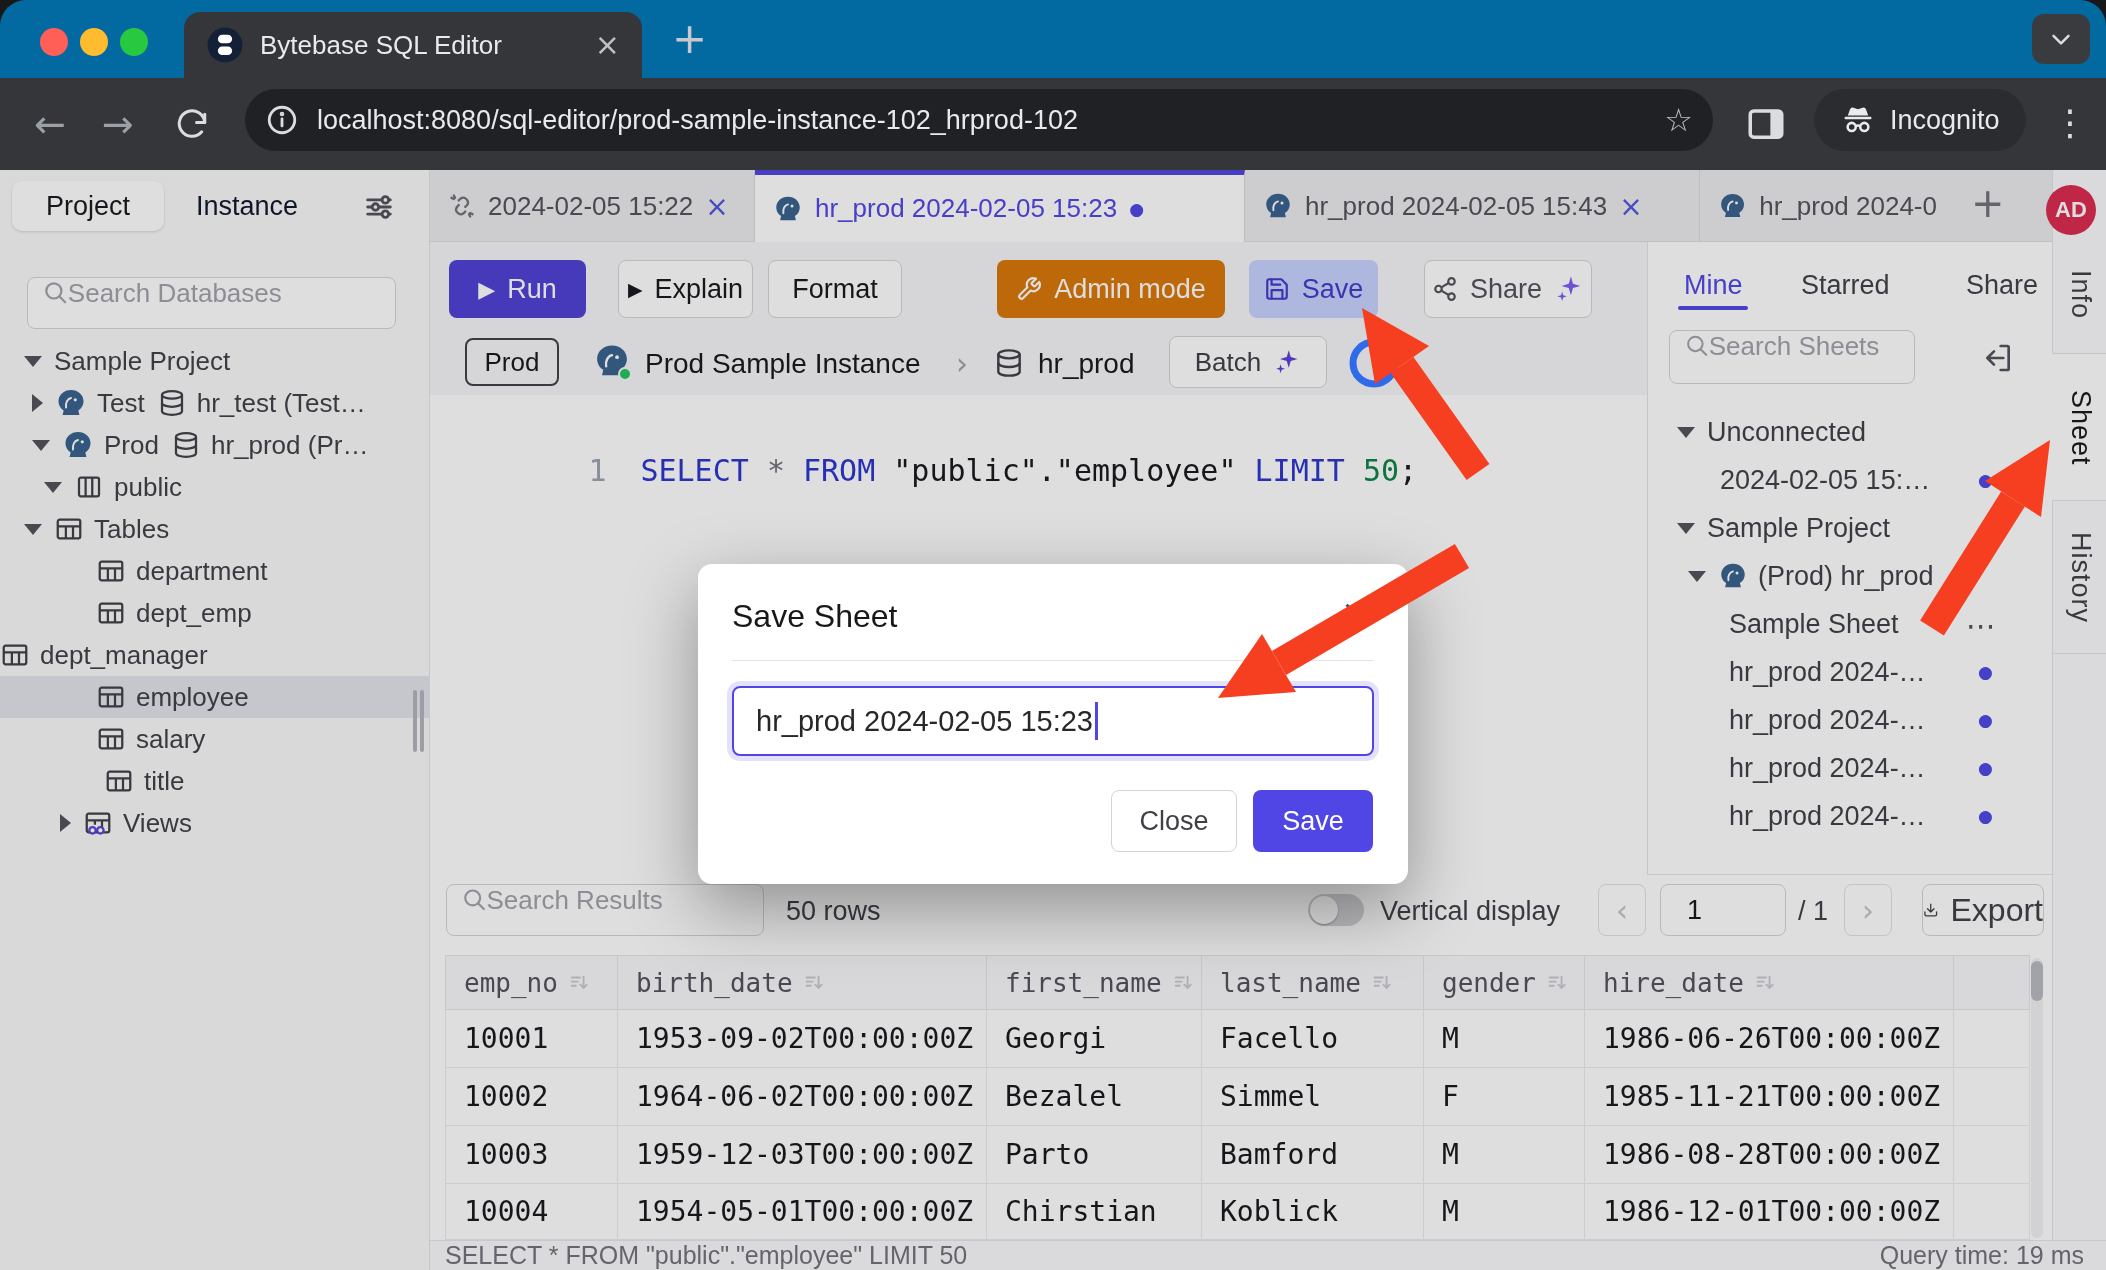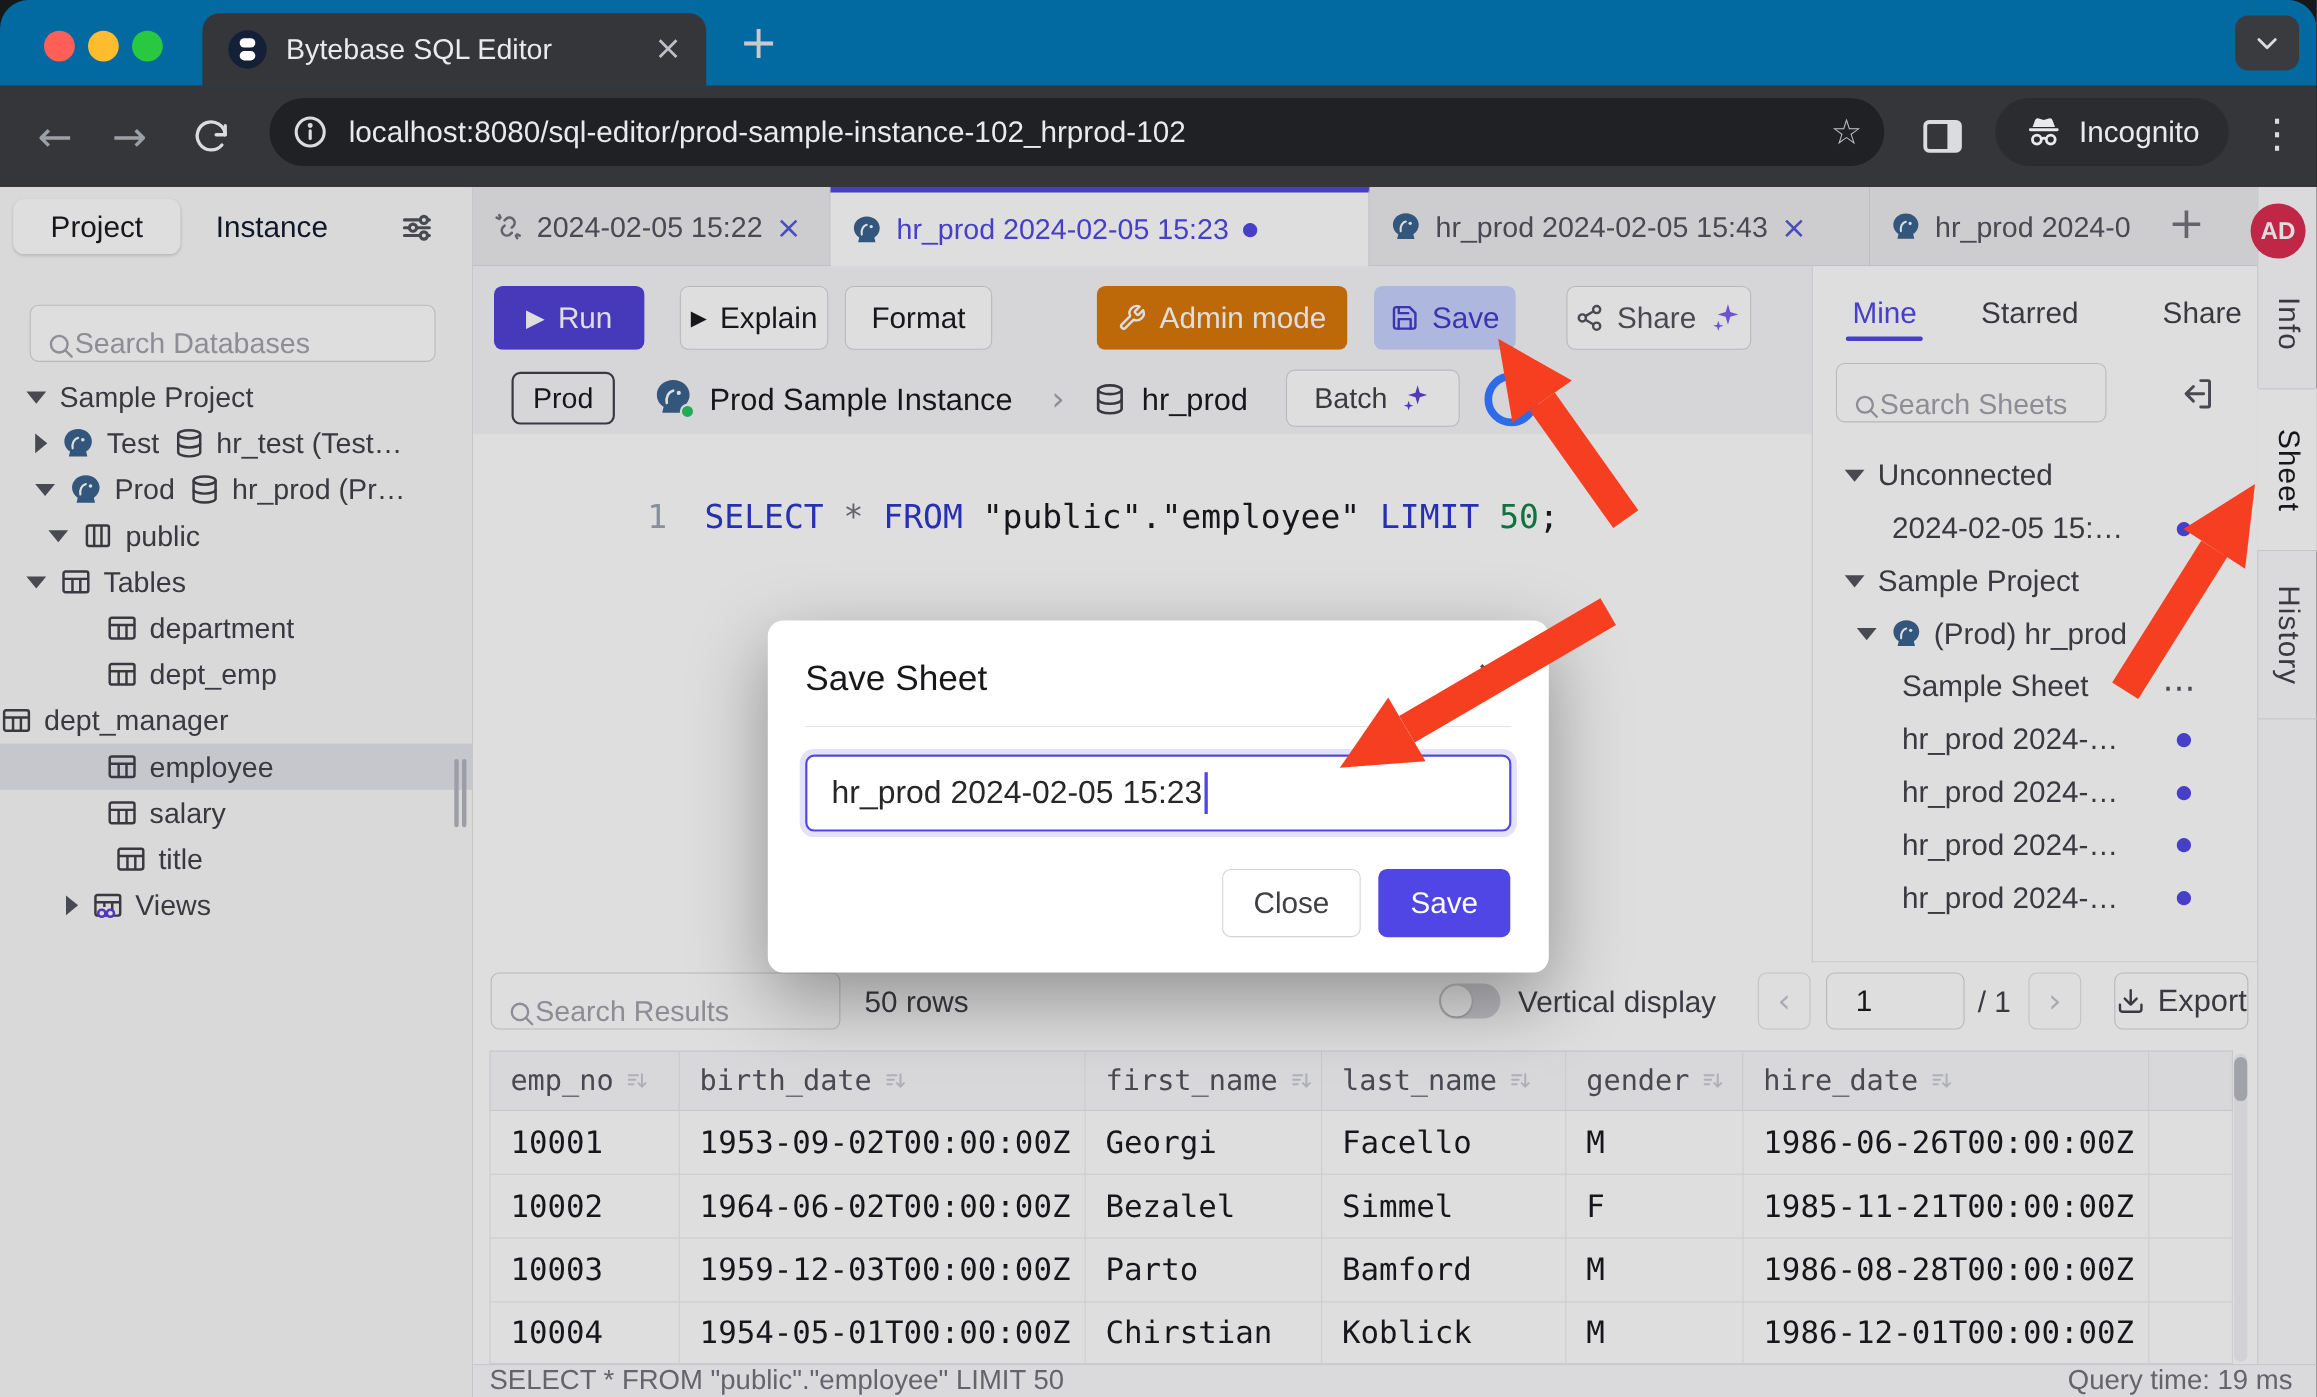--- a/index.html
+++ b/index.html
@@ -30,21 +30,21 @@
   
   .app{position:absolute;left:0;top:170px;width:2106px;height:1100px;background:#fff}
   .dim{position:absolute;inset:0;background:rgba(18,19,26,.14);z-index:50;pointer-events:none}
   
   .sidebar{position:absolute;left:0;top:0;width:430px;height:1100px;background:#fafafa;border-right:1px solid #e4e4e7}
   .seg{position:absolute;left:12px;top:8px;width:340px;height:56px;display:flex;align-items:center}
   .segchip{background:#fff;border-radius:10px;box-shadow:0 1px 3px rgba(0,0,0,.15);height:50px;
     display:flex;align-items:center;padding:0 34px;font-size:27px;color:#18181b}
   .seglbl{font-size:27px;color:#0f172a;padding:0 32px}
   .sinput{position:absolute;background:#fff;border:1px solid #d4d4d8;border-radius:8px;
-    display:flex;align-items:flex-end;padding:0 14px;color:#9ca3af;font-size:26px}
+    display:flex;align-items:flex-start;padding:0 14px;color:#9ca3af;font-size:26px}
   .sinput input{border:none;outline:none;background:transparent;font-size:26px;color:#3f3f46;width:100%;
     font-family:"Liberation Sans",sans-serif}
   .sinput input::placeholder{color:#a1a1aa}
   .tree{position:absolute;left:0;top:170px;width:430px}
   .trow{display:flex;align-items:center;height:42px;font-size:26px;color:#3f3f46;white-space:nowrap;overflow:hidden}
   .trow.sel{background:#e3e3ea}
   .car-d{width:0;height:0;border-left:9px solid transparent;border-right:9px solid transparent;
     border-top:11px solid #52525b;margin-right:12px;flex:none}
   .car-r{width:0;height:0;border-top:9px solid transparent;border-bottom:9px solid transparent;
     border-left:11px solid #52525b;margin-right:12px;flex:none}
@@ -535,21 +535,21 @@
     </div>
     <span class="abs rlbl" style="left:786px;top:726px">50 rows</span>
     <div class="toggle" style="left:1308px;top:724px">
         <span class="knob"></span>
       </div>
     <span class="abs rlbl" style="left:1380px;top:726px">Vertical display</span>
     <div class="pgbtn glyph" style="left:1598px;top:714px">‹</div>
     <input class="pginput" style="left: 1660px; top: 714px;" value="1">
     <span class="abs rlbl" style="left:1798px;top:726px">/ 1</span>
     <div class="pgbtn glyph" style="left:1844px;top:714px">›</div>
-    <div class="btn line" style="left:1922px;top:714px;width:122px;height:52px;color:#3f3f46;font-size:28px">
+    <div class="btn line" style="left:1922px;top:714px;width:122px;height:52px;color:#3f3f46;font-size:32px">
       <svg class="icon" width="26" height="26" viewBox="0 0 24 24" fill="none" stroke="#3f3f46" stroke-width="2" stroke-linecap="round" stroke-linejoin="round">
           <path d="M21 15v4a2 2 0 0 1-2 2H5a2 2 0 0 1-2-2v-4"></path>
           <path d="M7 10l5 5 5-5M12 15V3"></path>
         </svg>
       <span>Export</span>
     </div>
 
     <div class="grid">
       <div class="hc">
           <span>emp_no</span>

